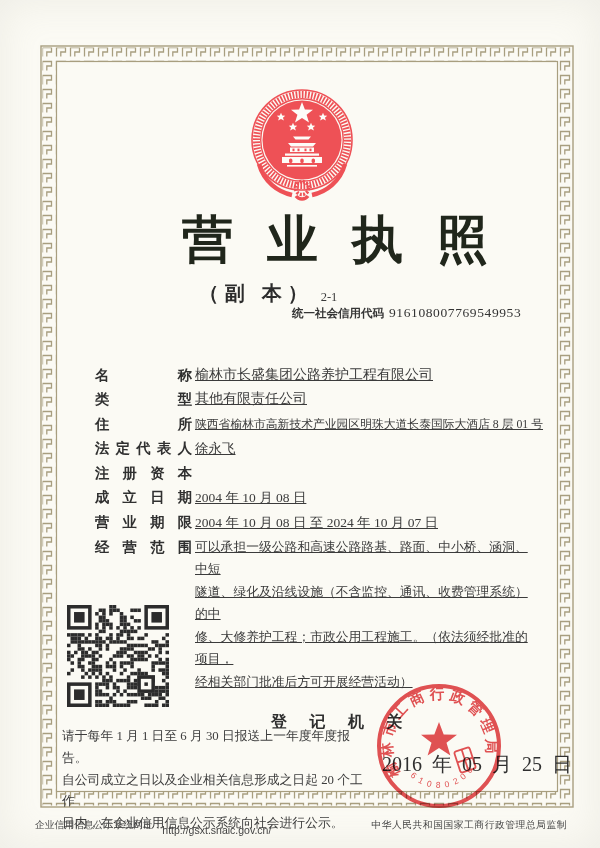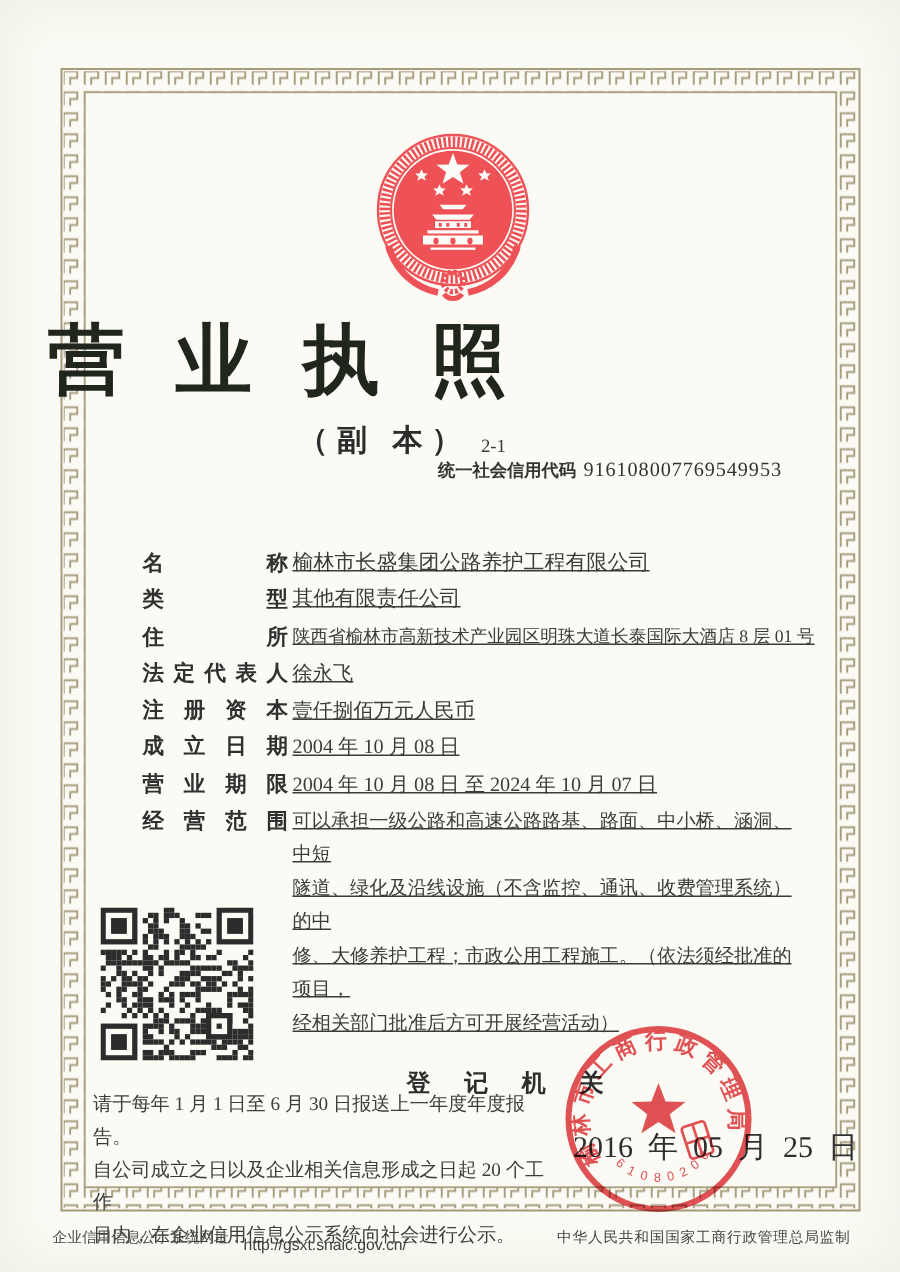--- a/index.html
+++ b/index.html
@@ -6,21 +6,21 @@
   .page{
     position:relative; width:600px; height:848px; overflow:hidden;
     background:#fbfaf4;
     font-family:"Liberation Serif","DejaVu Serif",serif;
     color:#3a3a3a;
     box-shadow:inset 0 0 40px rgba(180,175,160,.18);
   }
   .abs{position:absolute;}
   
   .emblem{left:250px; top:84px; width:104px; height:122px; z-index:2;}
-  .title-row{left:0; top:206px; width:488px; text-align:left; z-index:2;padding-left:32px;}
+  .title-row{left:0; top:206px; width:488px; text-align:right; z-index:2;}
   .title-row span{
     font-size:51px; font-weight:bold; color:#20261b;
     letter-spacing:34px; margin-right:-34px;
     font-family:"Liberation Serif","DejaVu Serif",serif;
   }
   .subtitle-row{left:0; top:280px; width:536px; display:flex; justify-content:center;
     align-items:flex-end; gap:7px; z-index:2;}
   .subtitle{font-size:20px; font-weight:bold; color:#2c2c2c; letter-spacing:6px;}
   .copy-no{font-size:12.5px; color:#3a3a3a; padding-bottom:2px;}
   .credit-row{left:292px; top:305px; display:flex; align-items:center; gap:5px; z-index:2;}
@@ -166,21 +166,20 @@
         </span>
       <span class="fvalue mid">徐永飞</span>
     </div>
     <div class="frow" style="top:97.5px">
       <span class="flabel spread">
           <i>注</i>
           <i>册</i>
           <i>资</i>
           <i>本</i>
         </span>
-      <span class="fvalue mid">壹仟捌佰万元人民币</span>
     </div>
     <div class="frow" style="top:122px">
       <span class="flabel spread">
           <i>成</i>
           <i>立</i>
           <i>日</i>
           <i>期</i>
         </span>
       <span class="fvalue mid">2004 年 10 月 08 日</span>
     </div>

